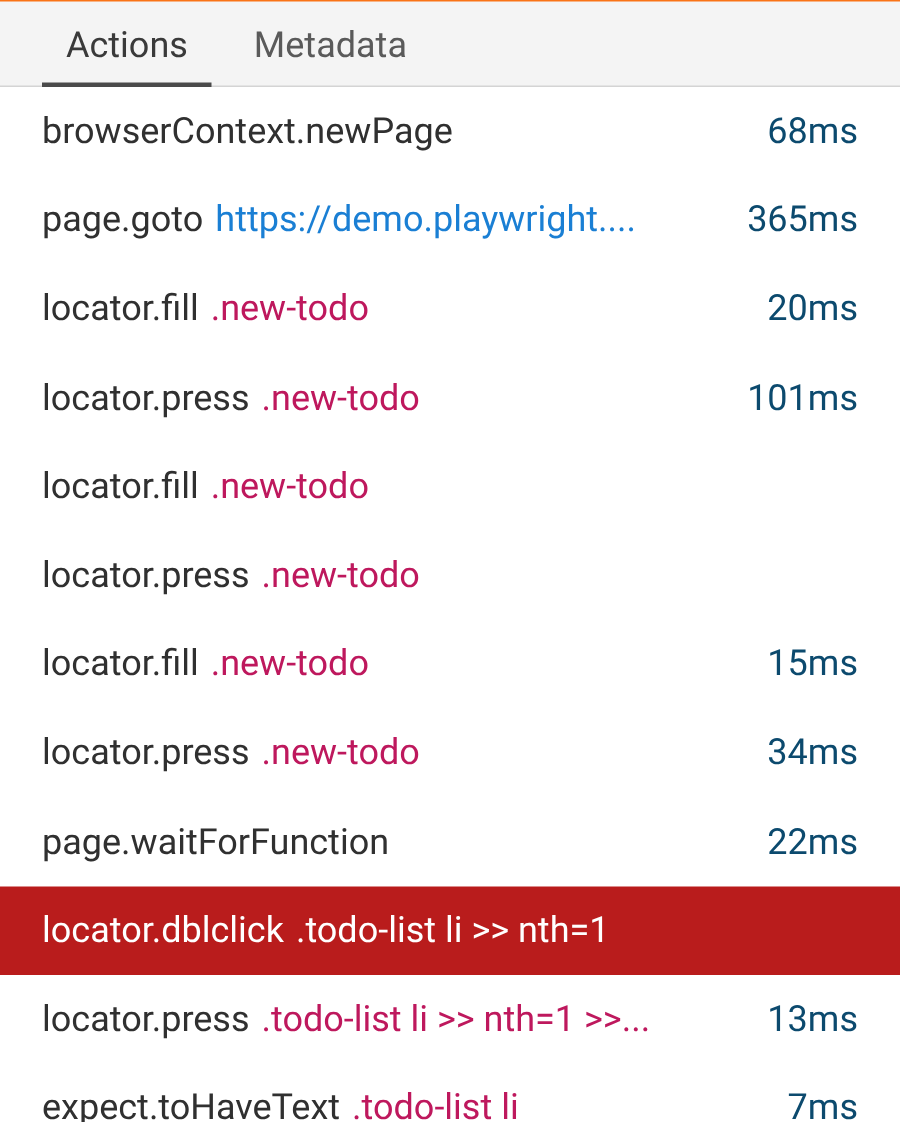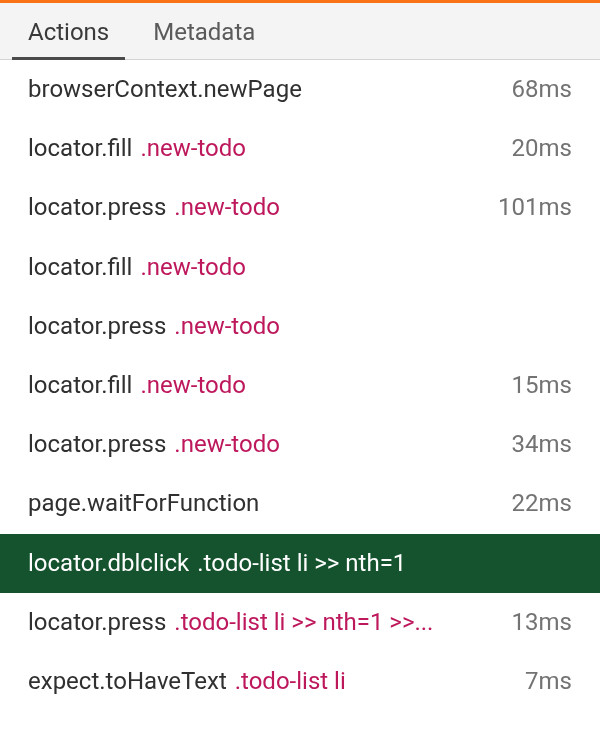--- a/index.html
+++ b/index.html
@@ -10,23 +10,23 @@
     body {
       font-family: -apple-system, BlinkMacSystemFont, "Segoe UI", Roboto, sans-serif;
       width: 600px;
       height: 748px;
       background: #ffffff;
       overflow: hidden;
     }
     .tabs {
       display: flex;
       background: #f4f4f4;
-      border-top: 3px solid #f97316;
+      border-top: 1px solid #f97316;
       border-bottom: 1px solid #d4d4d4;
-      padding: 0 6px;
+      padding: 0 22px;
     }
     .tab {
       padding: 15px 22px 13px 22px;
       font-size: 24px;
       color: #5a5a5a;
       cursor: pointer;
       position: relative;
     }
     .tab.active {
       color: #3a3a3a;
@@ -48,21 +48,21 @@
       display: flex;
       align-items: center;
       padding: 14px 28px;
       font-size: 24px;
       line-height: 1.3;
       color: #303030;
       cursor: pointer;
       overflow: hidden;
     }
     .action-row.selected {
-      background: #14532d;
+      background: #b91c1c;
       color: #ffffff;
     }
     .action-name {
       white-space: nowrap;
       flex-shrink: 0;
     }
     .action-detail {
       margin-left: 8px;
       white-space: nowrap;
       overflow: hidden;
@@ -78,21 +78,21 @@
     }
     .action-row.selected .action-detail.link,
     .action-row.selected .action-detail.selector {
       color: #ffffff;
     }
     .spacer {
       flex: 1 1 0;
       min-width: 8px;
     }
     .duration {
-      color: #737373;
+      color: #0c4a6e;
       white-space: nowrap;
       flex-shrink: 0;
       margin-left: 8px;
     }
     .action-row.selected .duration {
       color: #ffffff;
     }
   </style>
 </head>
 <body>
@@ -100,20 +100,26 @@
 <div class="tabs">
   <div class="tab active">Actions</div>
   <div class="tab">Metadata</div>
 </div>
 
 <div class="action-list">
     <div class="action-row">
       <span class="action-name">browserContext.newPage</span>
       <span class="spacer"></span>
       <span class="duration">68ms</span>
+    </div>
+    <div class="action-row">
+      <span class="action-name">page.goto</span>
+      <span class="action-detail link">https://demo.playwright....</span>
+      <span class="spacer"></span>
+      <span class="duration">365ms</span>
     </div>
     <div class="action-row">
       <span class="action-name">locator.fill</span>
       <span class="action-detail selector">.new-todo</span>
       <span class="spacer"></span>
       <span class="duration">20ms</span>
     </div>
     <div class="action-row">
       <span class="action-name">locator.press</span>
       <span class="action-detail selector">.new-todo</span>

